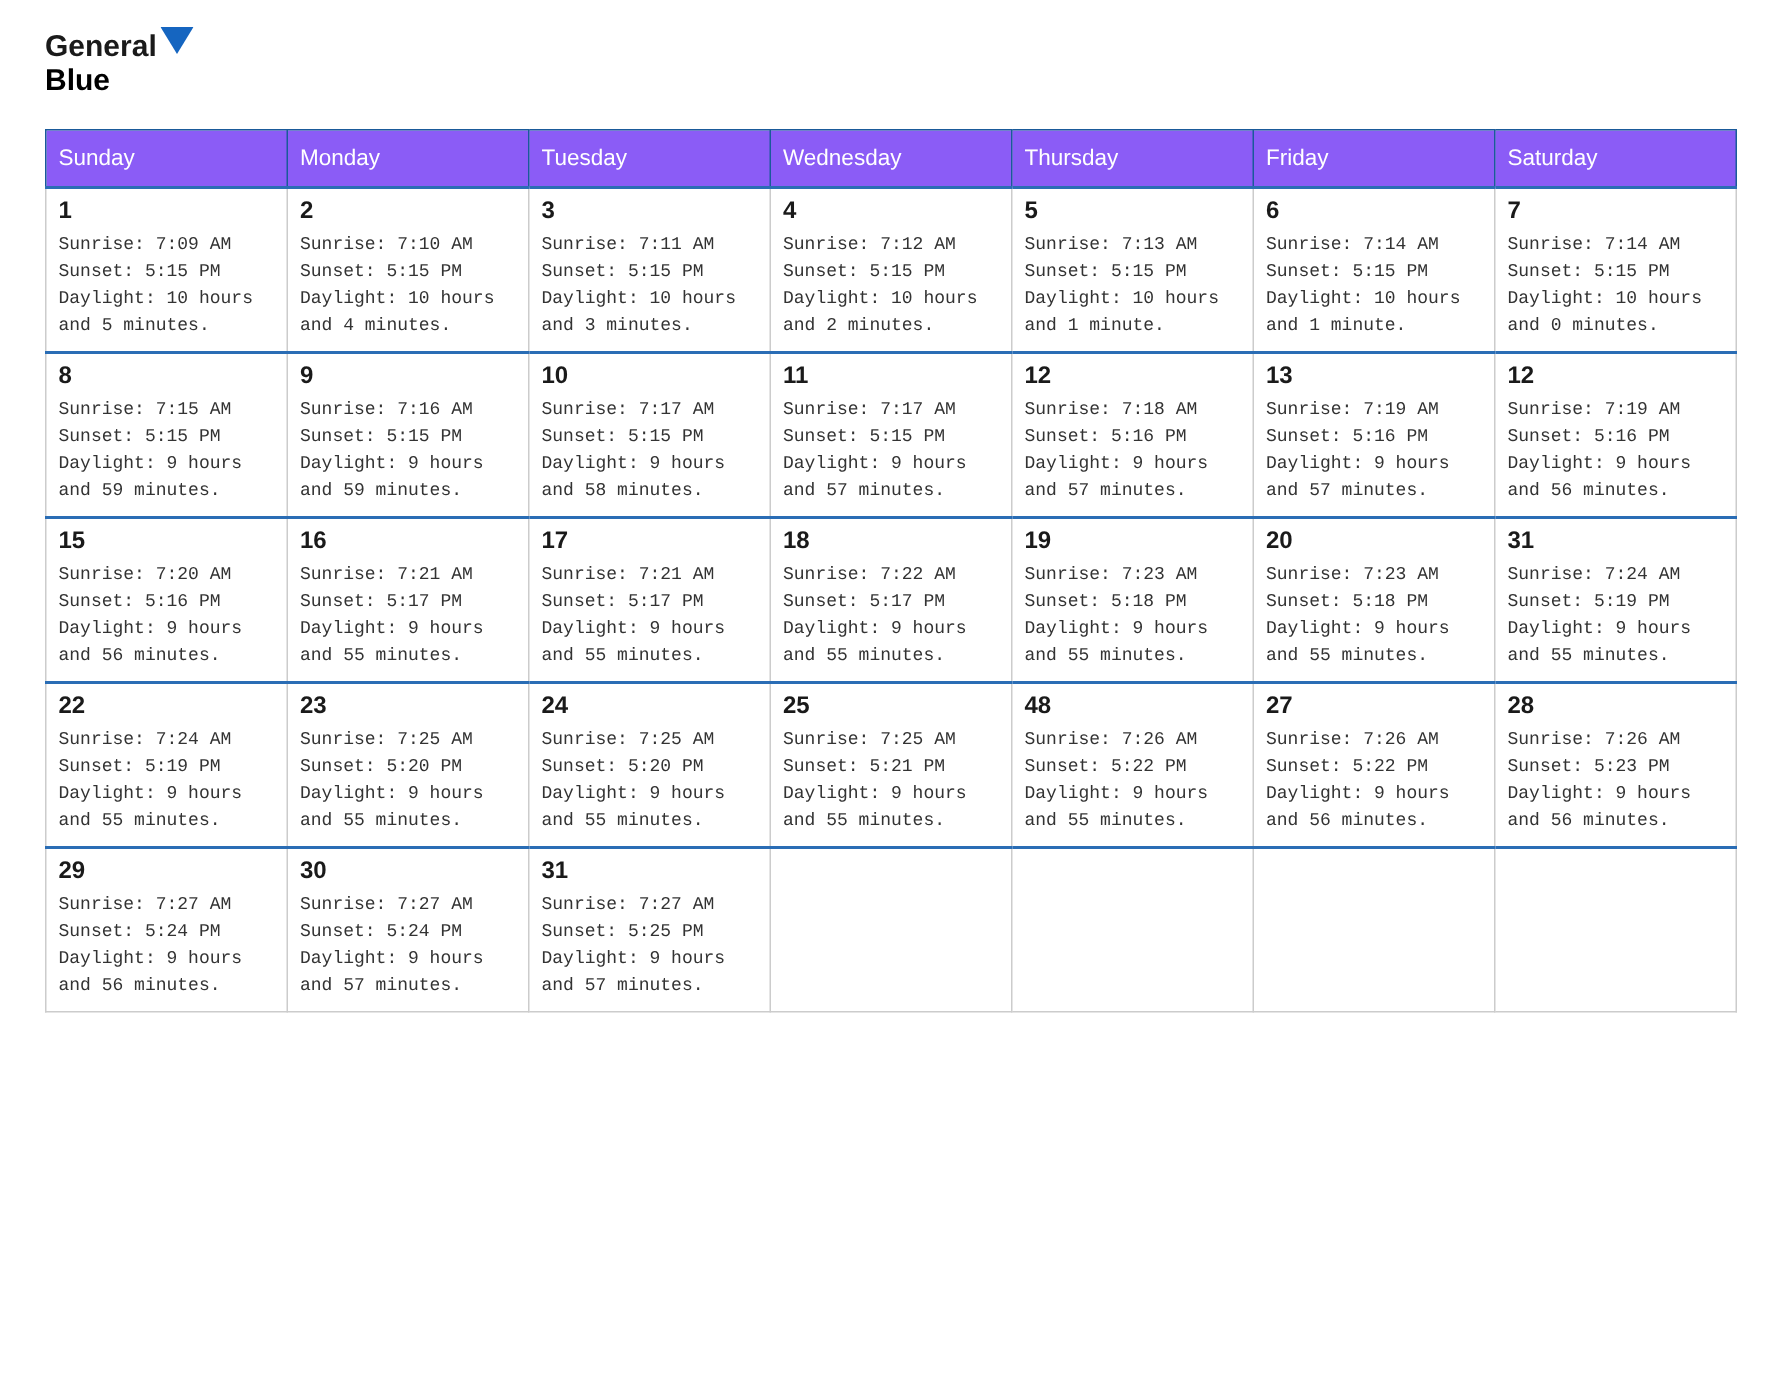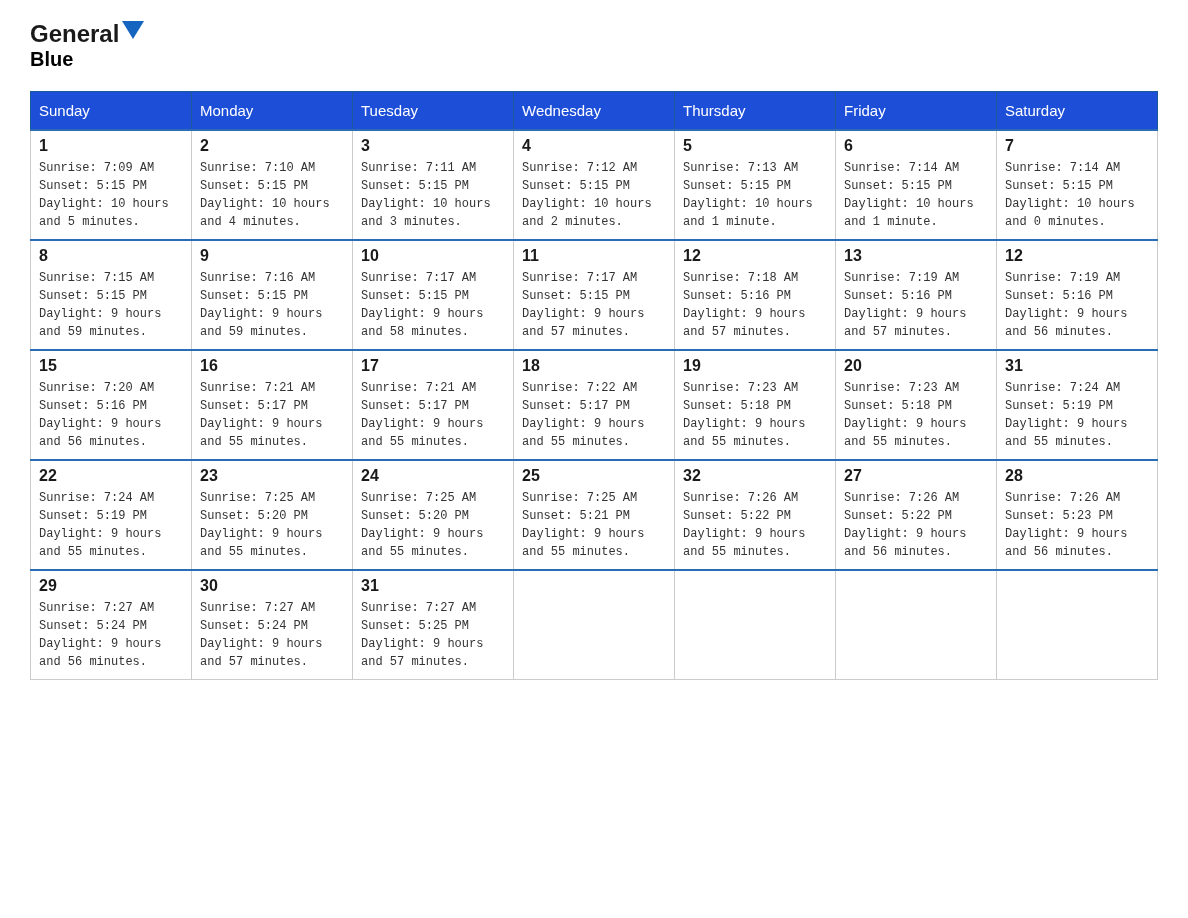--- a/index.html
+++ b/index.html
@@ -38,21 +38,21 @@
       font-size: 20px;
       color: #444;
       margin-top: 4px;
     }
     .calendar-table {
       width: 100%;
       border-collapse: collapse;
       border: 1px solid #999;
     }
     .calendar-table th {
-      background-color: #1d4ed8;
+      background-color: #8b5cf6;
       color: #fff;
       font-size: 15px;
       font-weight: normal;
       padding: 10px 8px;
       text-align: left;
       border: 1px solid #1a5a9a;
     }
     .calendar-table td {
       vertical-align: top;
       padding: 6px 8px 8px 8px;
@@ -79,21 +79,21 @@
     tr.week-row td {
       border-top: 2px solid #2a6db5;
     }
   </style>
 </head>
 <body>
 
 <div class="header">
   <div class="logo">
     <div class="logo-line">
-      <span style="font-size:24px; font-weight:bold; color:#1a1a1a;">General</span>
+      <span style="font-size:20px; font-weight:bold; color:#1a1a1a;">General</span>
       <span style="display:inline-block; margin-left:3px; position:relative; top:-2px;">
         <svg width="22" height="18" viewBox="0 0 22 18">
           <polygon points="0,0 22,0 11,18" fill="#1565c0"></polygon>
         </svg>
       </span>
     </div>
     <div>
       <span style="font-size:20px; font-weight:bold; color:#000000; margin-left:0px;">Blue</span>
     </div>
   </div>
@@ -217,21 +217,21 @@
       </td>
         <td>
         <span class="day-number">24</span>
         <div class="day-info">Sunrise: 7:25 AM<br>Sunset: 5:20 PM<br>Daylight: 9 hours<br>and 55 minutes.</div>
       </td>
         <td>
         <span class="day-number">25</span>
         <div class="day-info">Sunrise: 7:25 AM<br>Sunset: 5:21 PM<br>Daylight: 9 hours<br>and 55 minutes.</div>
       </td>
         <td>
-        <span class="day-number">32</span>
+        <span class="day-number">48</span>
         <div class="day-info">Sunrise: 7:26 AM<br>Sunset: 5:22 PM<br>Daylight: 9 hours<br>and 55 minutes.</div>
       </td>
         <td>
         <span class="day-number">27</span>
         <div class="day-info">Sunrise: 7:26 AM<br>Sunset: 5:22 PM<br>Daylight: 9 hours<br>and 56 minutes.</div>
       </td>
         <td>
         <span class="day-number">28</span>
         <div class="day-info">Sunrise: 7:26 AM<br>Sunset: 5:23 PM<br>Daylight: 9 hours<br>and 56 minutes.</div>
       </td>

